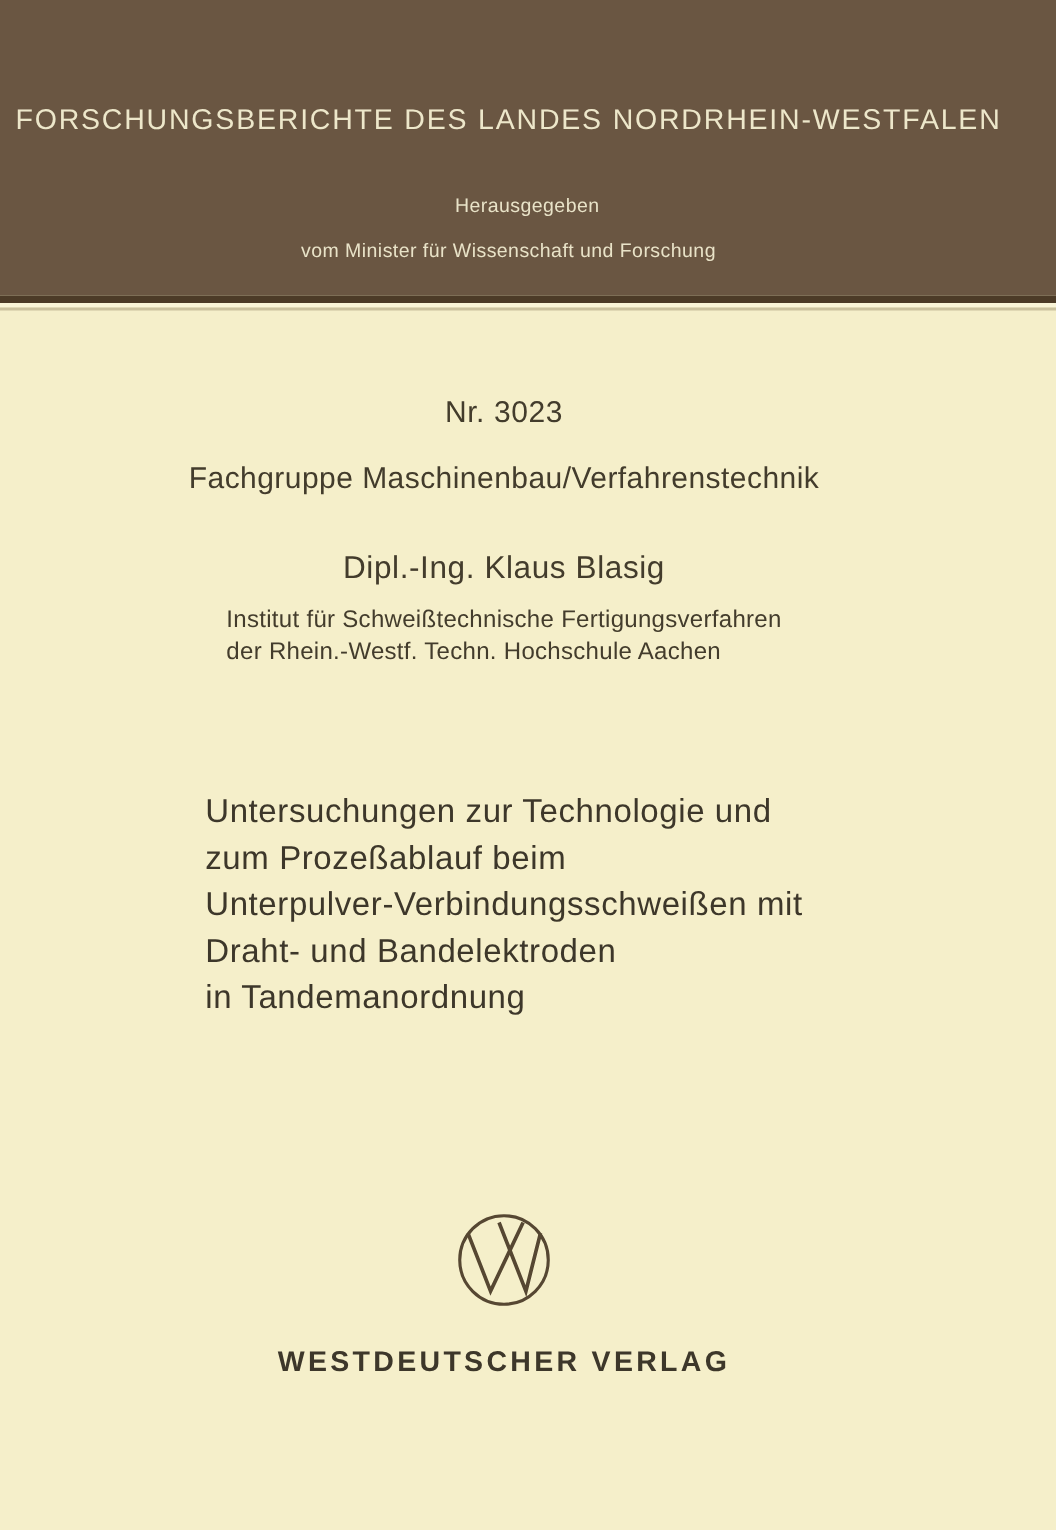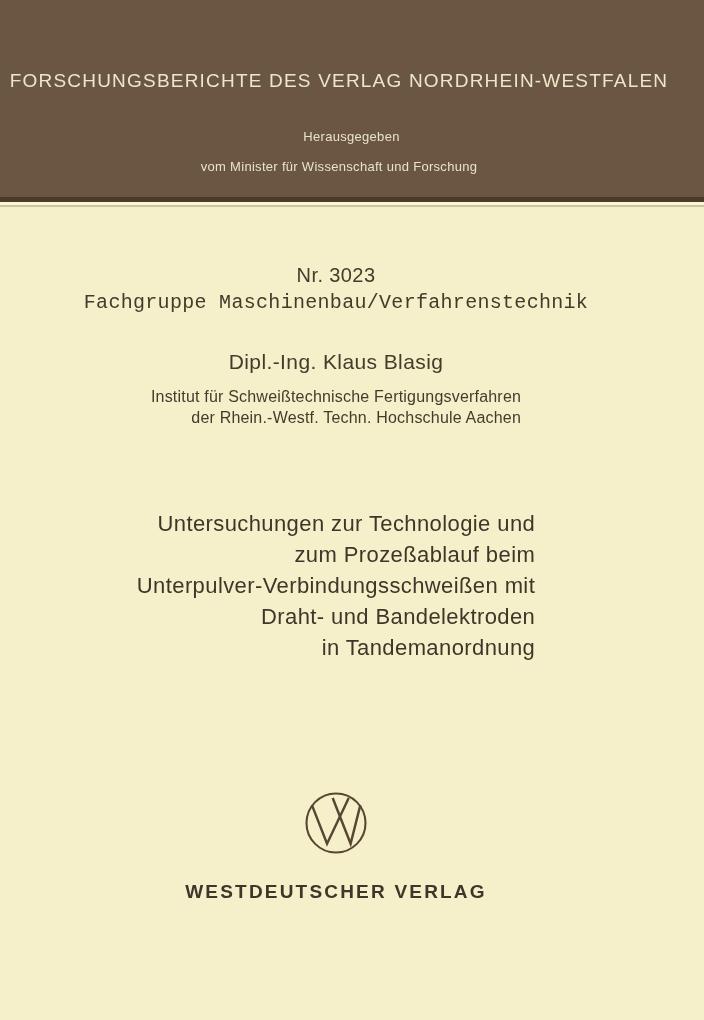--- a/index.html
+++ b/index.html
@@ -54,32 +54,31 @@
 
   
   .content {
     flex: 1;
     display: flex;
     flex-direction: column;
     align-items: center;
     padding-right: 32px; 
     box-sizing: border-box;
     color: var(--ink, #433c2c);
-    text-align: right;
+    text-align: left;
   }
   .series-number {
     margin-top: 57px;
     font-size: 20px;
     letter-spacing: 0.4px;
   }
   .series-group {
-    margin-top: 4px;
+    margin-top: 21px;
     font-size: 20px;
     letter-spacing: 0.3px;
-    font-family: Liberation Mono, monospace;
   }
   .authors {
     margin-top: 35px;
     font-size: 21px;
     line-height: 25px;
     letter-spacing: 0.4px;
   }
   .institute {
     margin-top: 12px;
     font-size: 16px;
@@ -107,21 +106,21 @@
     color: var(--ink-dark, #3d372a);
     white-space: nowrap;
   }
 </style>
 </head>
 <body>
 
 <div class="cover">
 
   <div class="banner">
-    <div class="banner-title">FORSCHUNGSBERICHTE DES VERLAG NORDRHEIN-WESTFALEN</div>
+    <div class="banner-title">FORSCHUNGSBERICHTE DES LANDES NORDRHEIN-WESTFALEN</div>
     <div class="banner-subtitle-1">Herausgegeben</div>
     <div class="banner-subtitle-2">vom Minister für Wissenschaft und Forschung</div>
   </div>
   <div class="banner-edge-dark"></div>
   <div class="banner-edge-light"></div>
   <div class="banner-edge-tan"></div>
 
   <div class="content">
 
     <div class="series-number">Nr. 3023</div>

